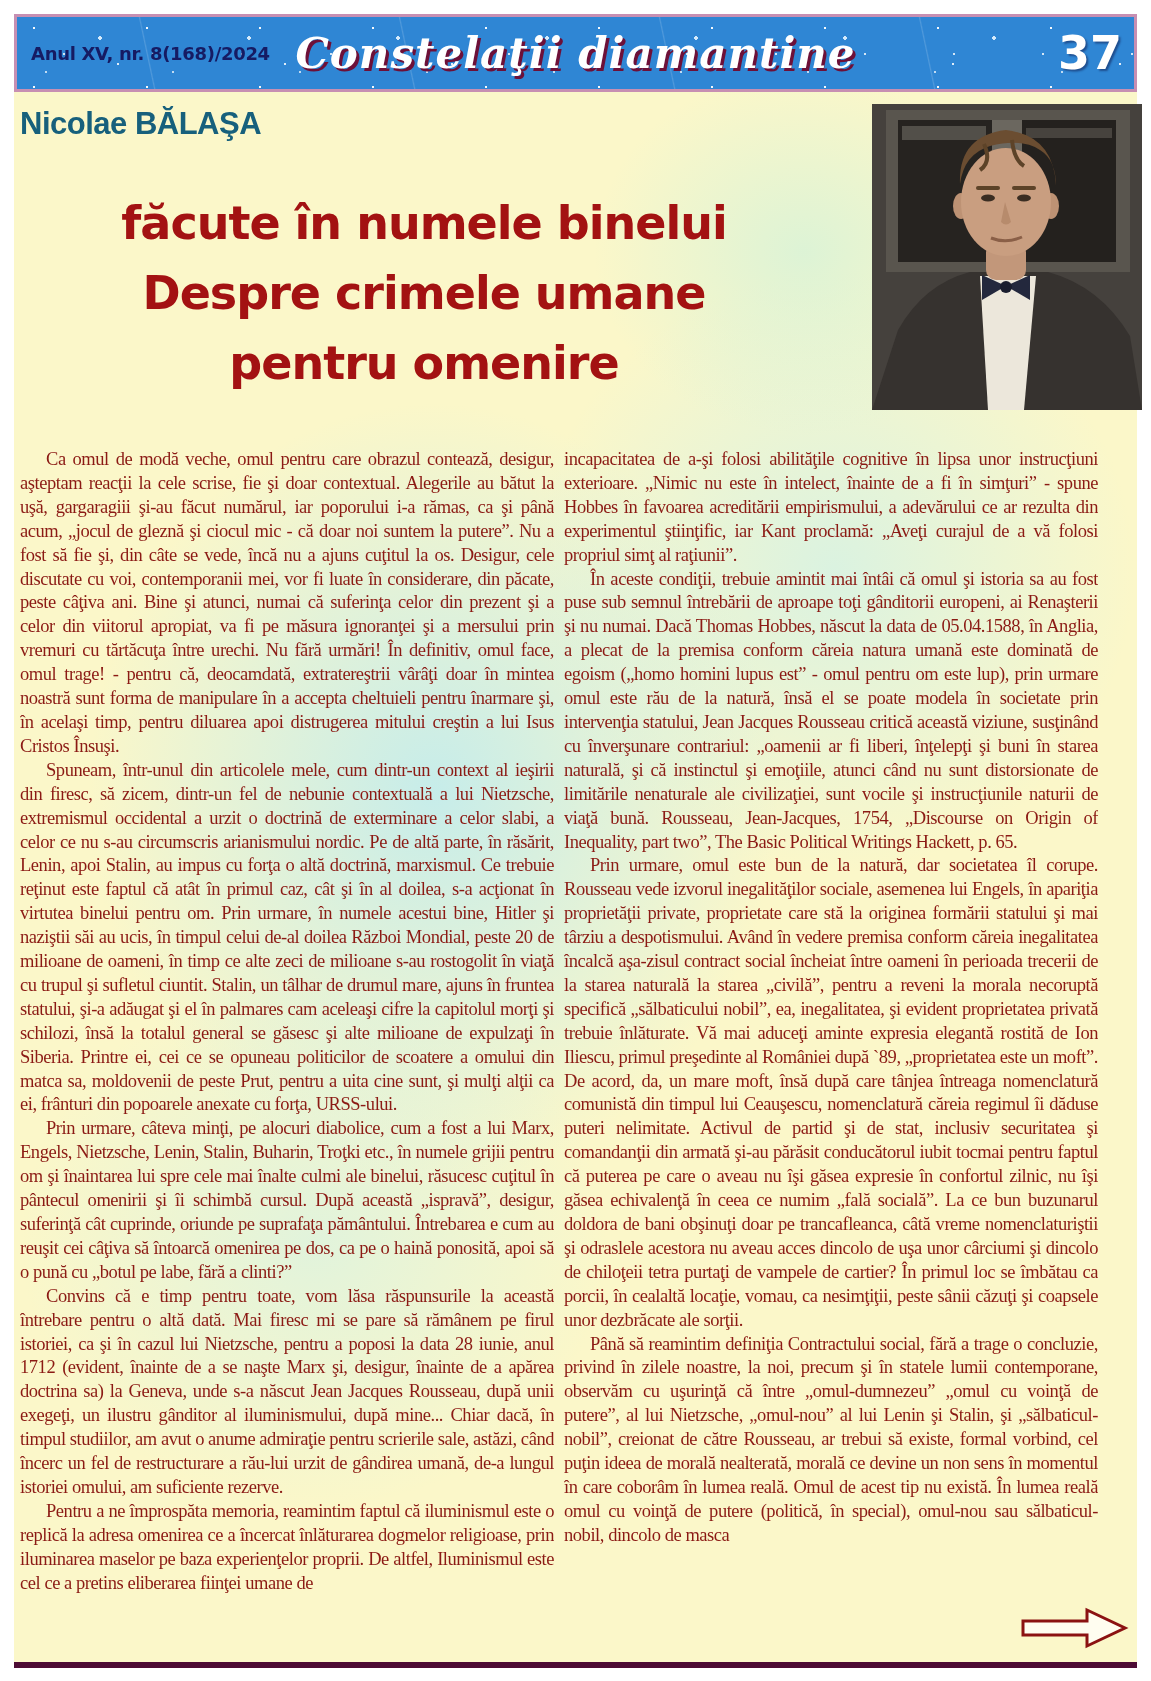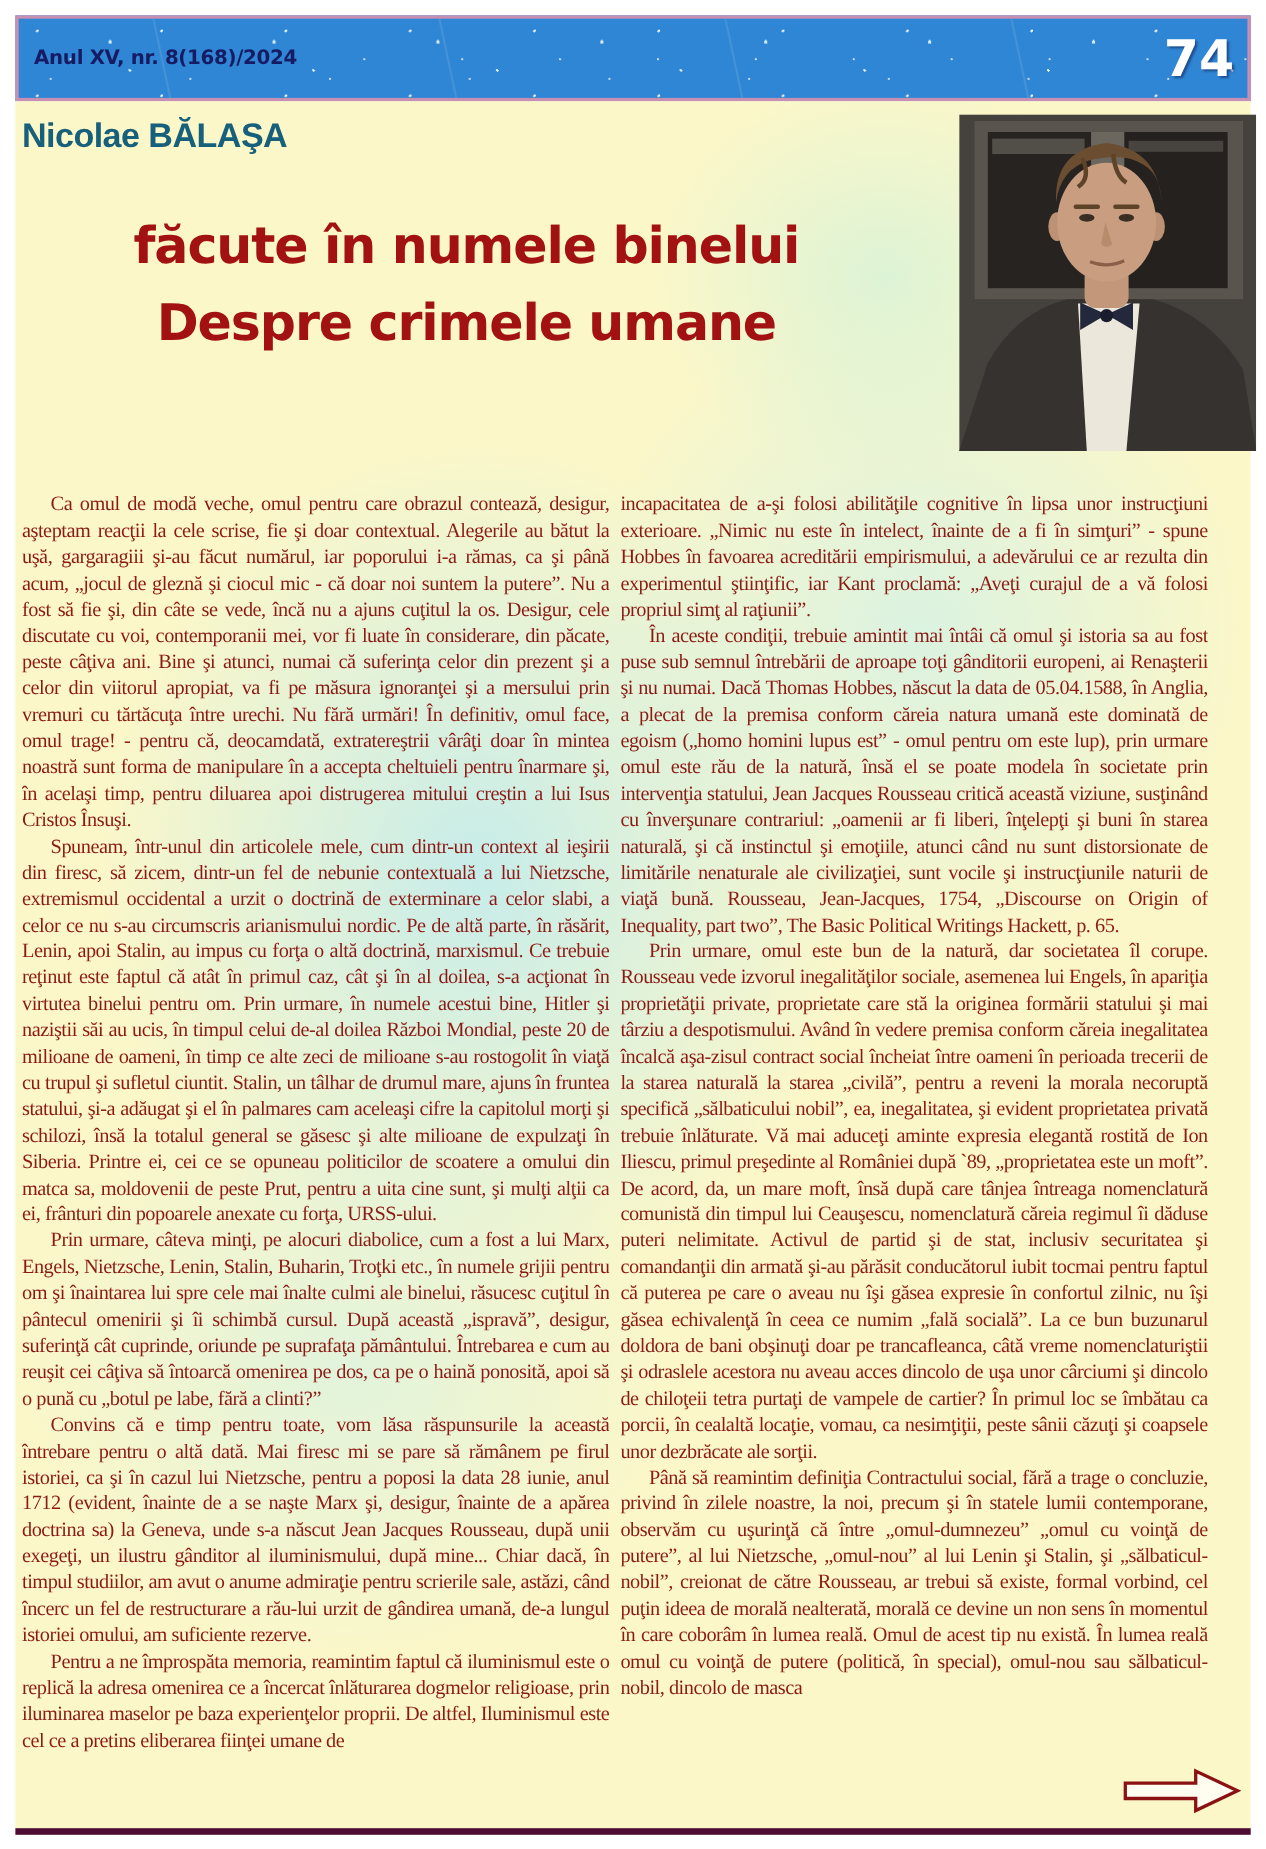--- a/index.html
+++ b/index.html
@@ -59,30 +59,32 @@
 
   .next-arrow{position:absolute;right:8px;bottom:12px;width:110px;height:44px;}
 </style>
 </head>
 <body>
 
 <div class="page">
 
   <div class="banner">
     <div class="issue">Anul XV, nr. 8(168)/2024</div>
-    <div class="page-num">74</div>
+    <div class="mag-title">Constelaţii diamantine</div>
+    <div class="page-num">37</div>
   </div>
 
   <div class="content">
 
     <div class="author">Nicolae BĂLAŞA</div>
 
     <div class="art-title">
       <div>făcute în numele binelui</div>
       <div>Despre crimele umane</div>
+      <div>pentru omenire</div>
     </div>
 
     <svg class="photo" viewBox="0 0 270 306" xmlns="http://www.w3.org/2000/svg">
       <rect width="270" height="306" fill="#45413d"></rect>
       <rect x="14" y="6" width="244" height="162" fill="#59554e"></rect>
       <rect x="26" y="16" width="94" height="142" fill="#262320"></rect>
       <rect x="150" y="16" width="94" height="142" fill="#24211e"></rect>
       <rect x="120" y="16" width="30" height="142" fill="#6b675f"></rect>
       <rect x="30" y="22" width="84" height="14" fill="#8a867c" opacity="0.45"></rect>
       <rect x="154" y="24" width="86" height="10" fill="#7d796f" opacity="0.4"></rect>

